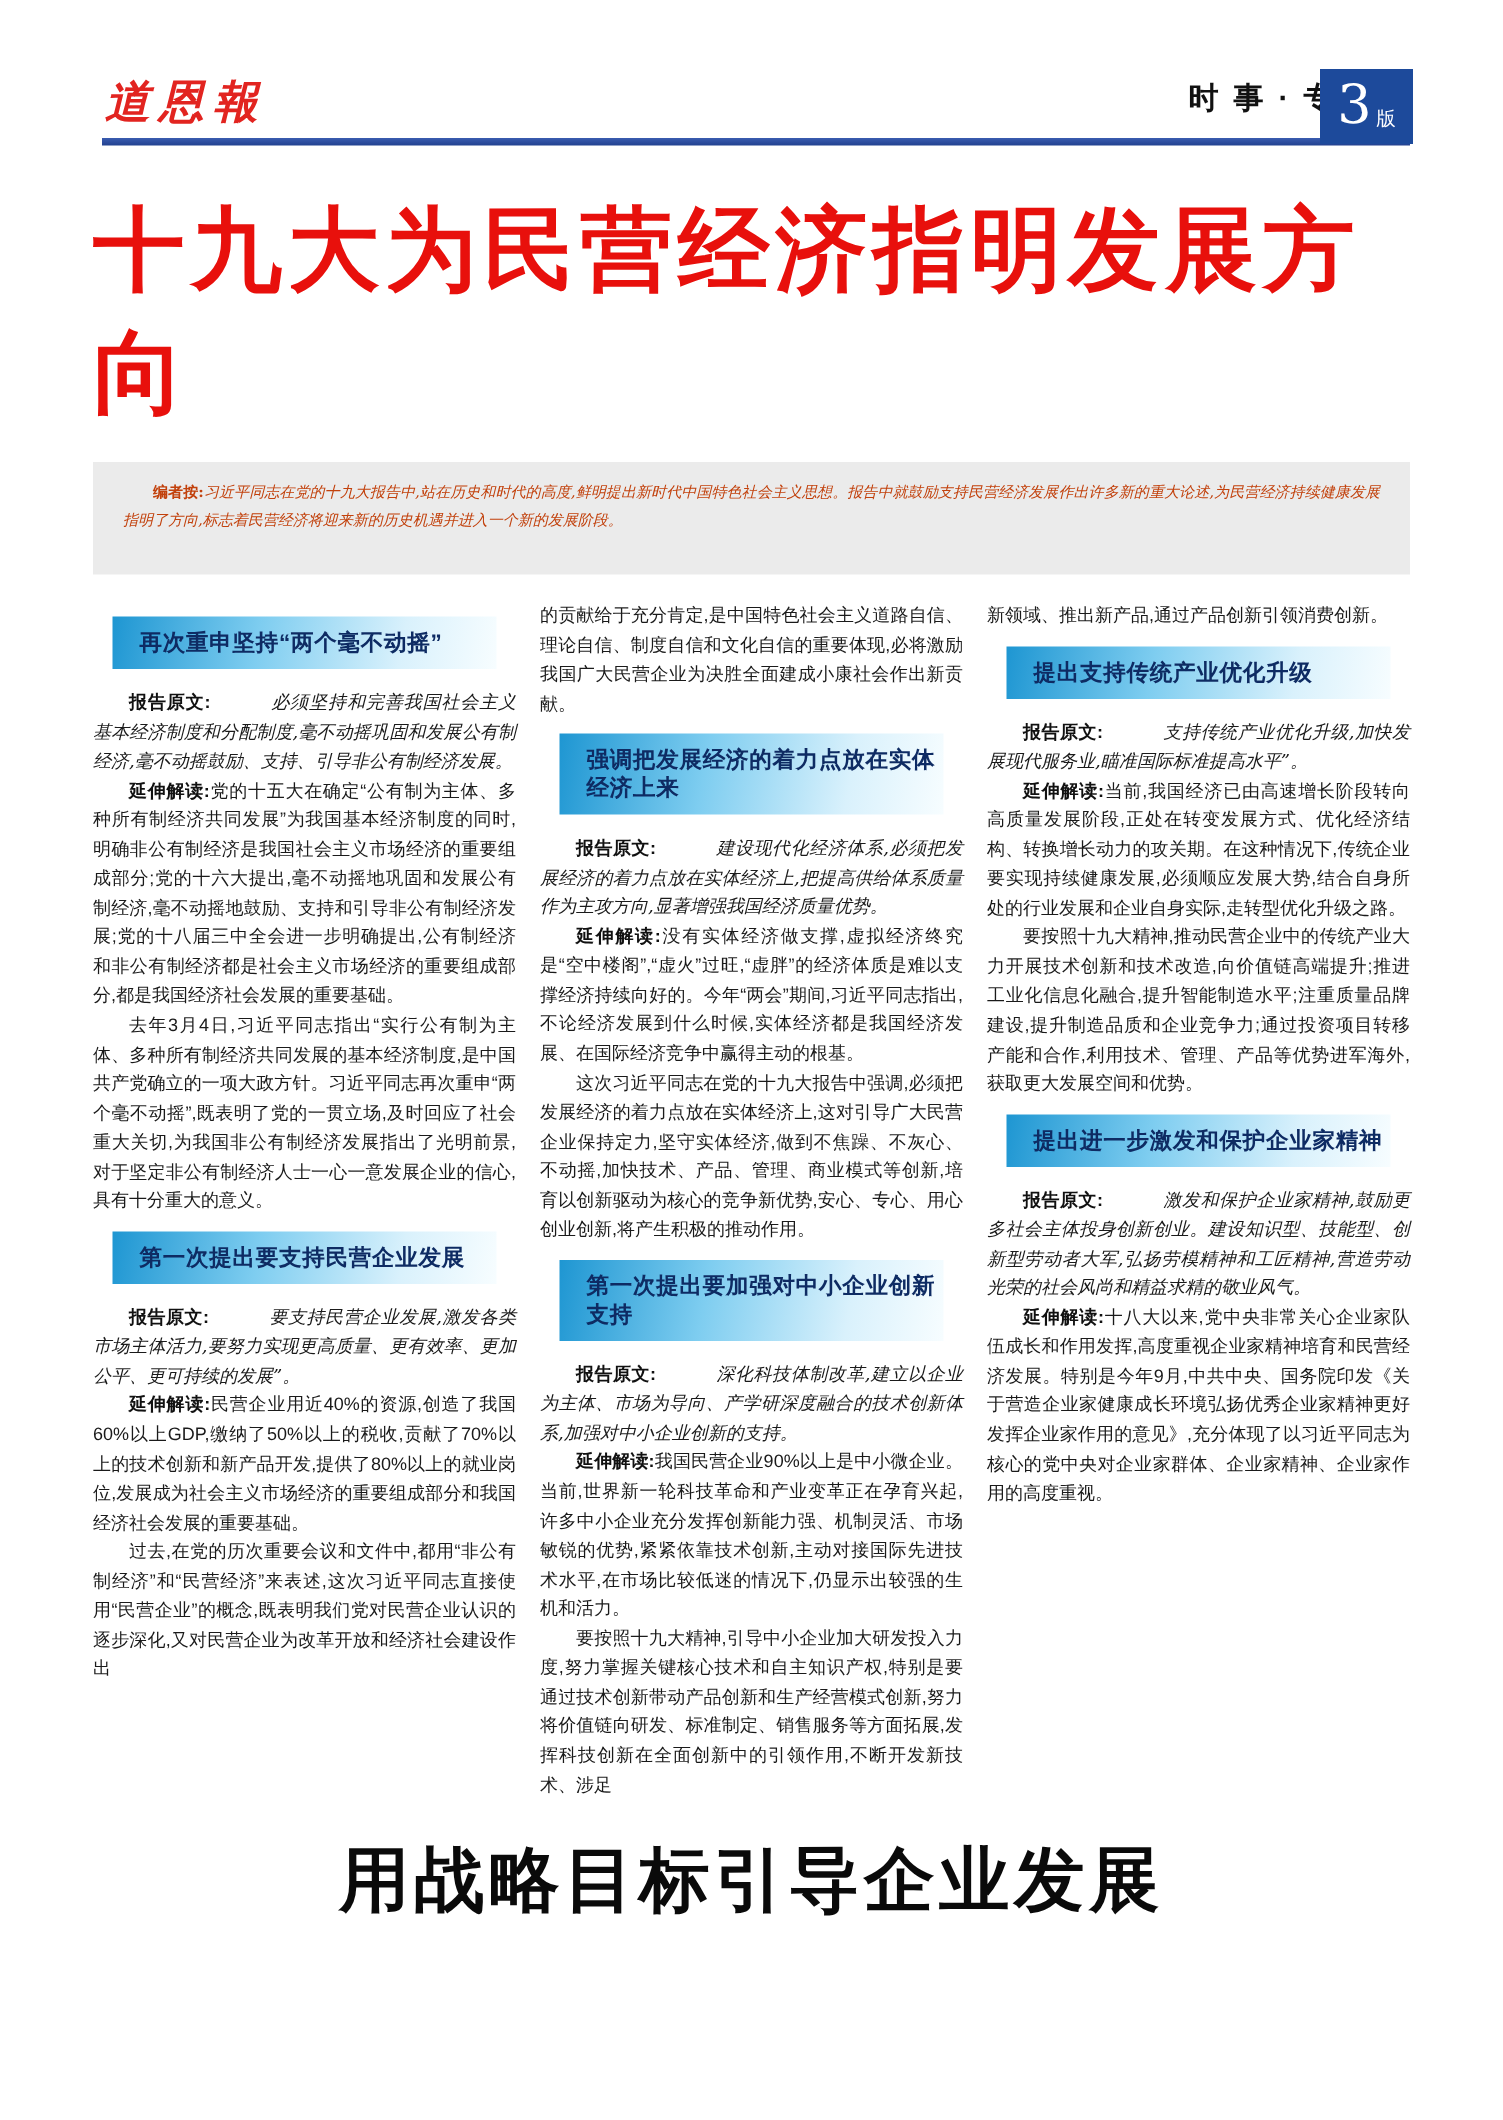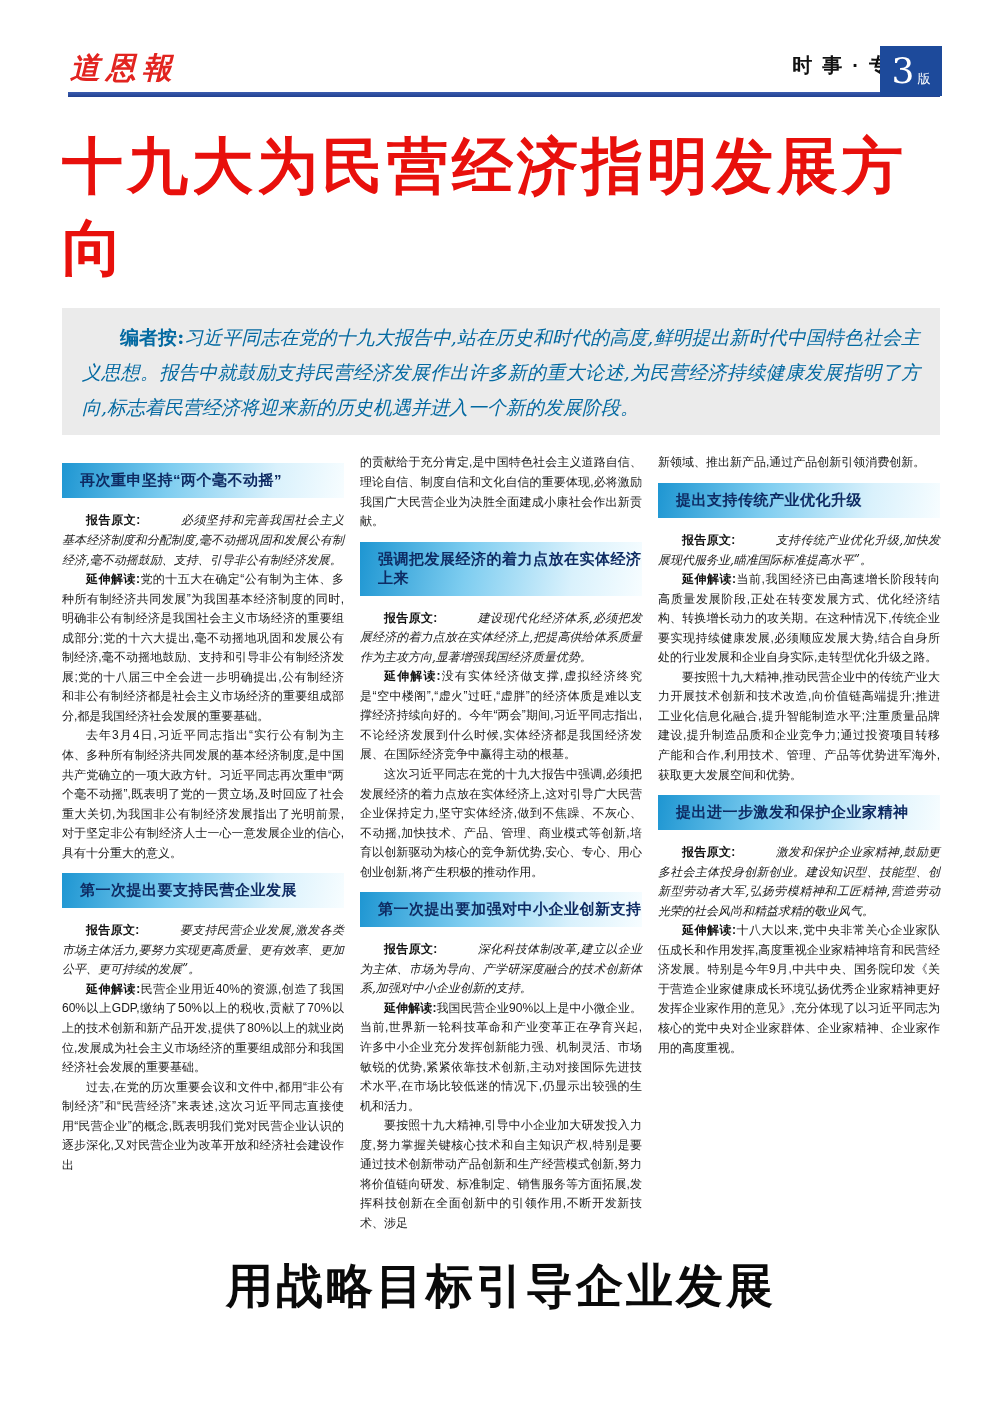--- a/index.html
+++ b/index.html
@@ -30,32 +30,32 @@
   .page-badge .suffix { font-size:13px; align-self:flex-end; margin-bottom:8px; }
   .hdr-rule { position:absolute; left:6px; right:0; top:92px; height:5px;
     background:linear-gradient(#3a5cb0,#22418f); }
 
   
   .main-title {
     margin:26px 0 18px; text-align:left;
     font-size:61px; font-weight:900; letter-spacing:4px; color:#e8100c;
   }
   .editor-note {
-    background:#ebebeb; padding:12px 20px 10px;
-    font-family:"DejaVu Serif", serif; font-size:19px; line-height:1.85;
-    color:#0369a1; text-align:justify;
+    background:#ebebeb; padding:12px 20px 26px;
+    font-family:"DejaVu Serif", serif; font-size:10px; line-height:1.85;
+    color:#c2410c; text-align:justify;
   }
   .editor-note .note-label { font-weight:bold; font-style:normal; padding-left:2em; }
   .editor-note .note-text { font-style:italic; }
 
   .cols { display:flex; gap:16px; margin-top:18px; }
   .col { width:282px; flex:0 0 282px; }
 
   .sec-head {
-    margin:10px 0 13px; padding:8px 0 8px 18px;
+    margin:10px 13px 13px; padding:8px 0 8px 18px;
     background:linear-gradient(100deg,#1e96d2 0%,#7ecdf0 38%,#d9f1fc 75%,#f7fdff 100%);
     font-size:15px; font-weight:bold; color:#0e2b63; letter-spacing:0.5px;
   }
   .col p { font-size:12px; line-height:1.63; text-align:justify; text-indent:2em; }
   .col p.cont { text-indent:0; }
   .lbl { font-weight:bold; color:#111; }
   .kai { font-family:"DejaVu Serif", serif; font-style:italic;margin-left:40px; }
 
   
   .title2 { margin:22px 0 6px; text-align:center; font-size:47px; font-weight:900;

